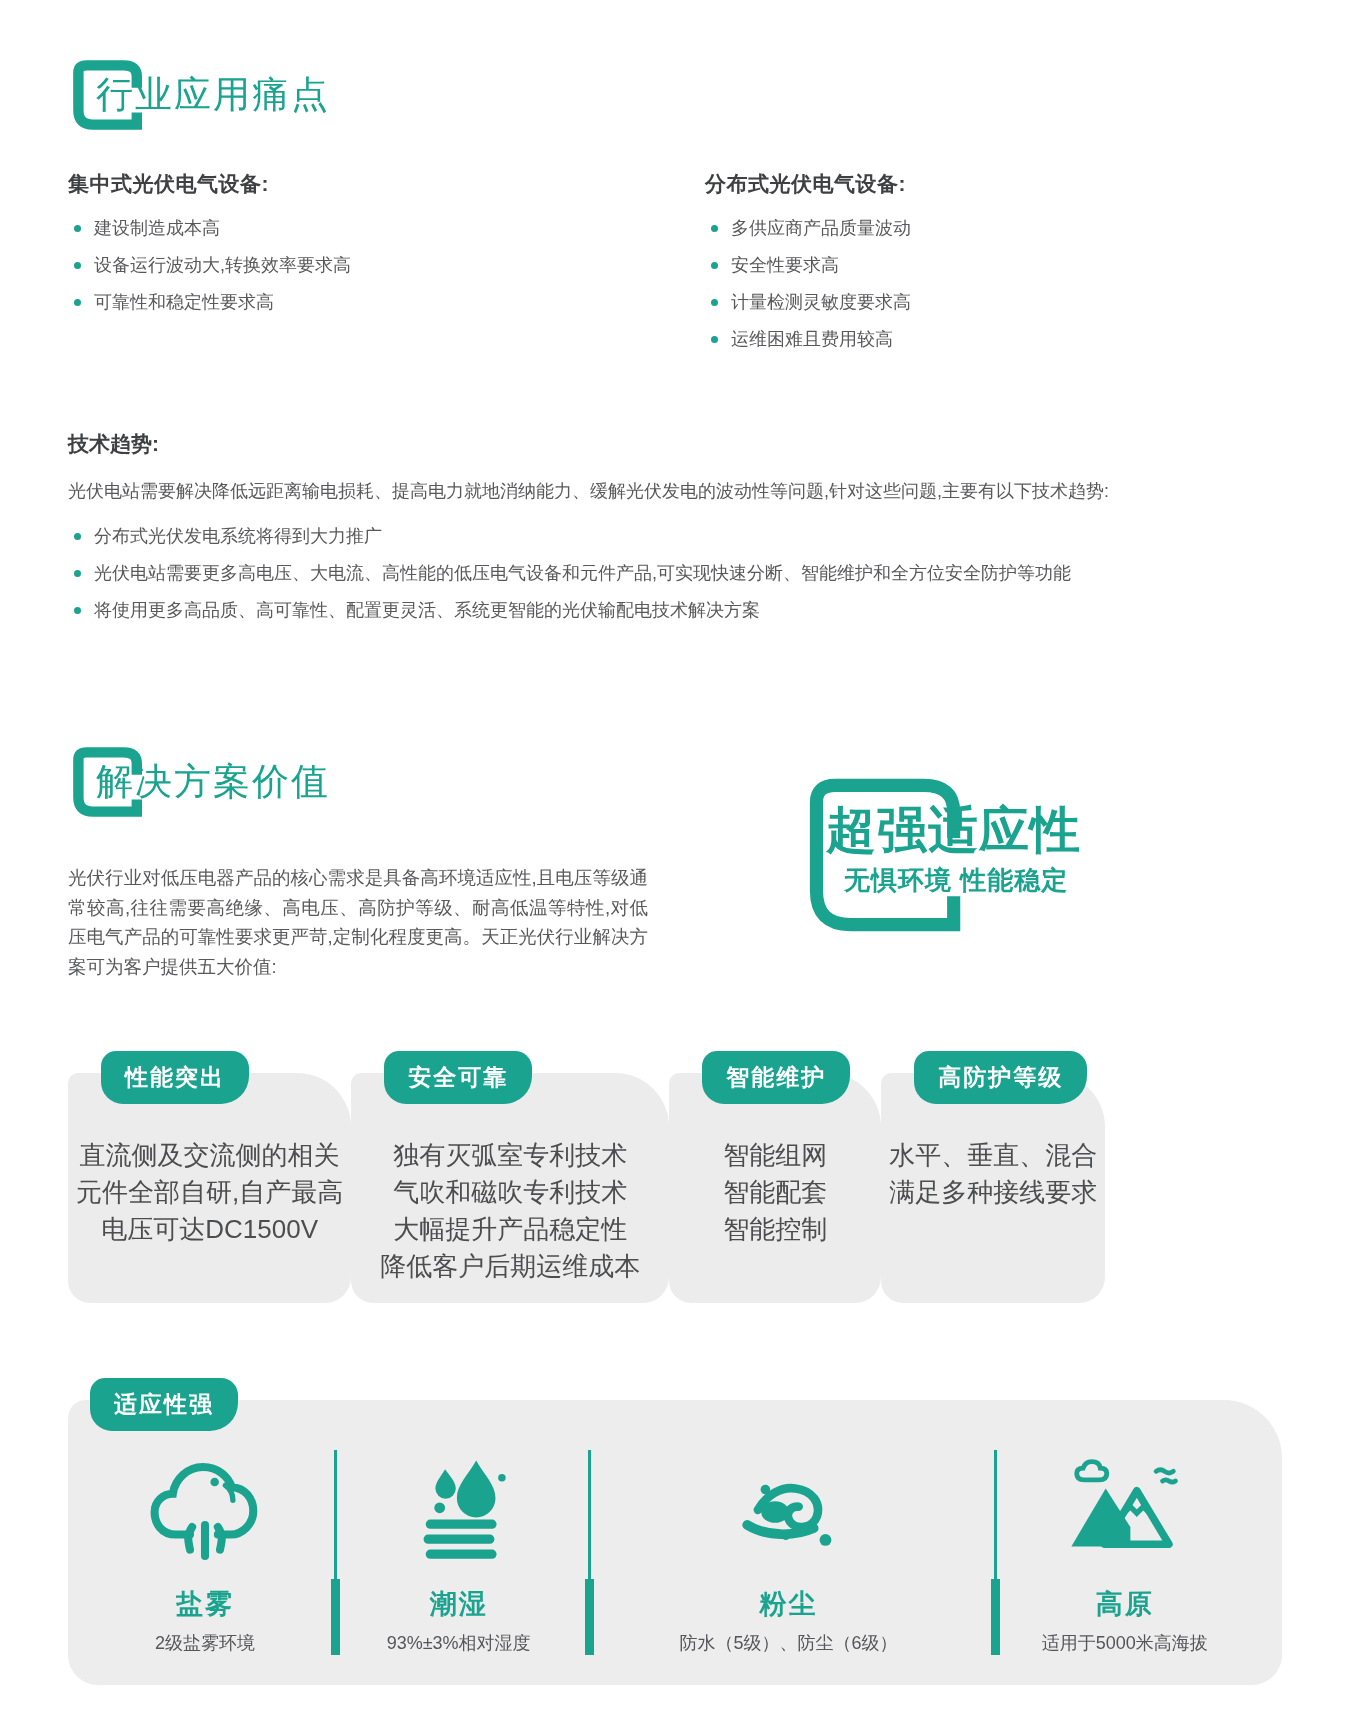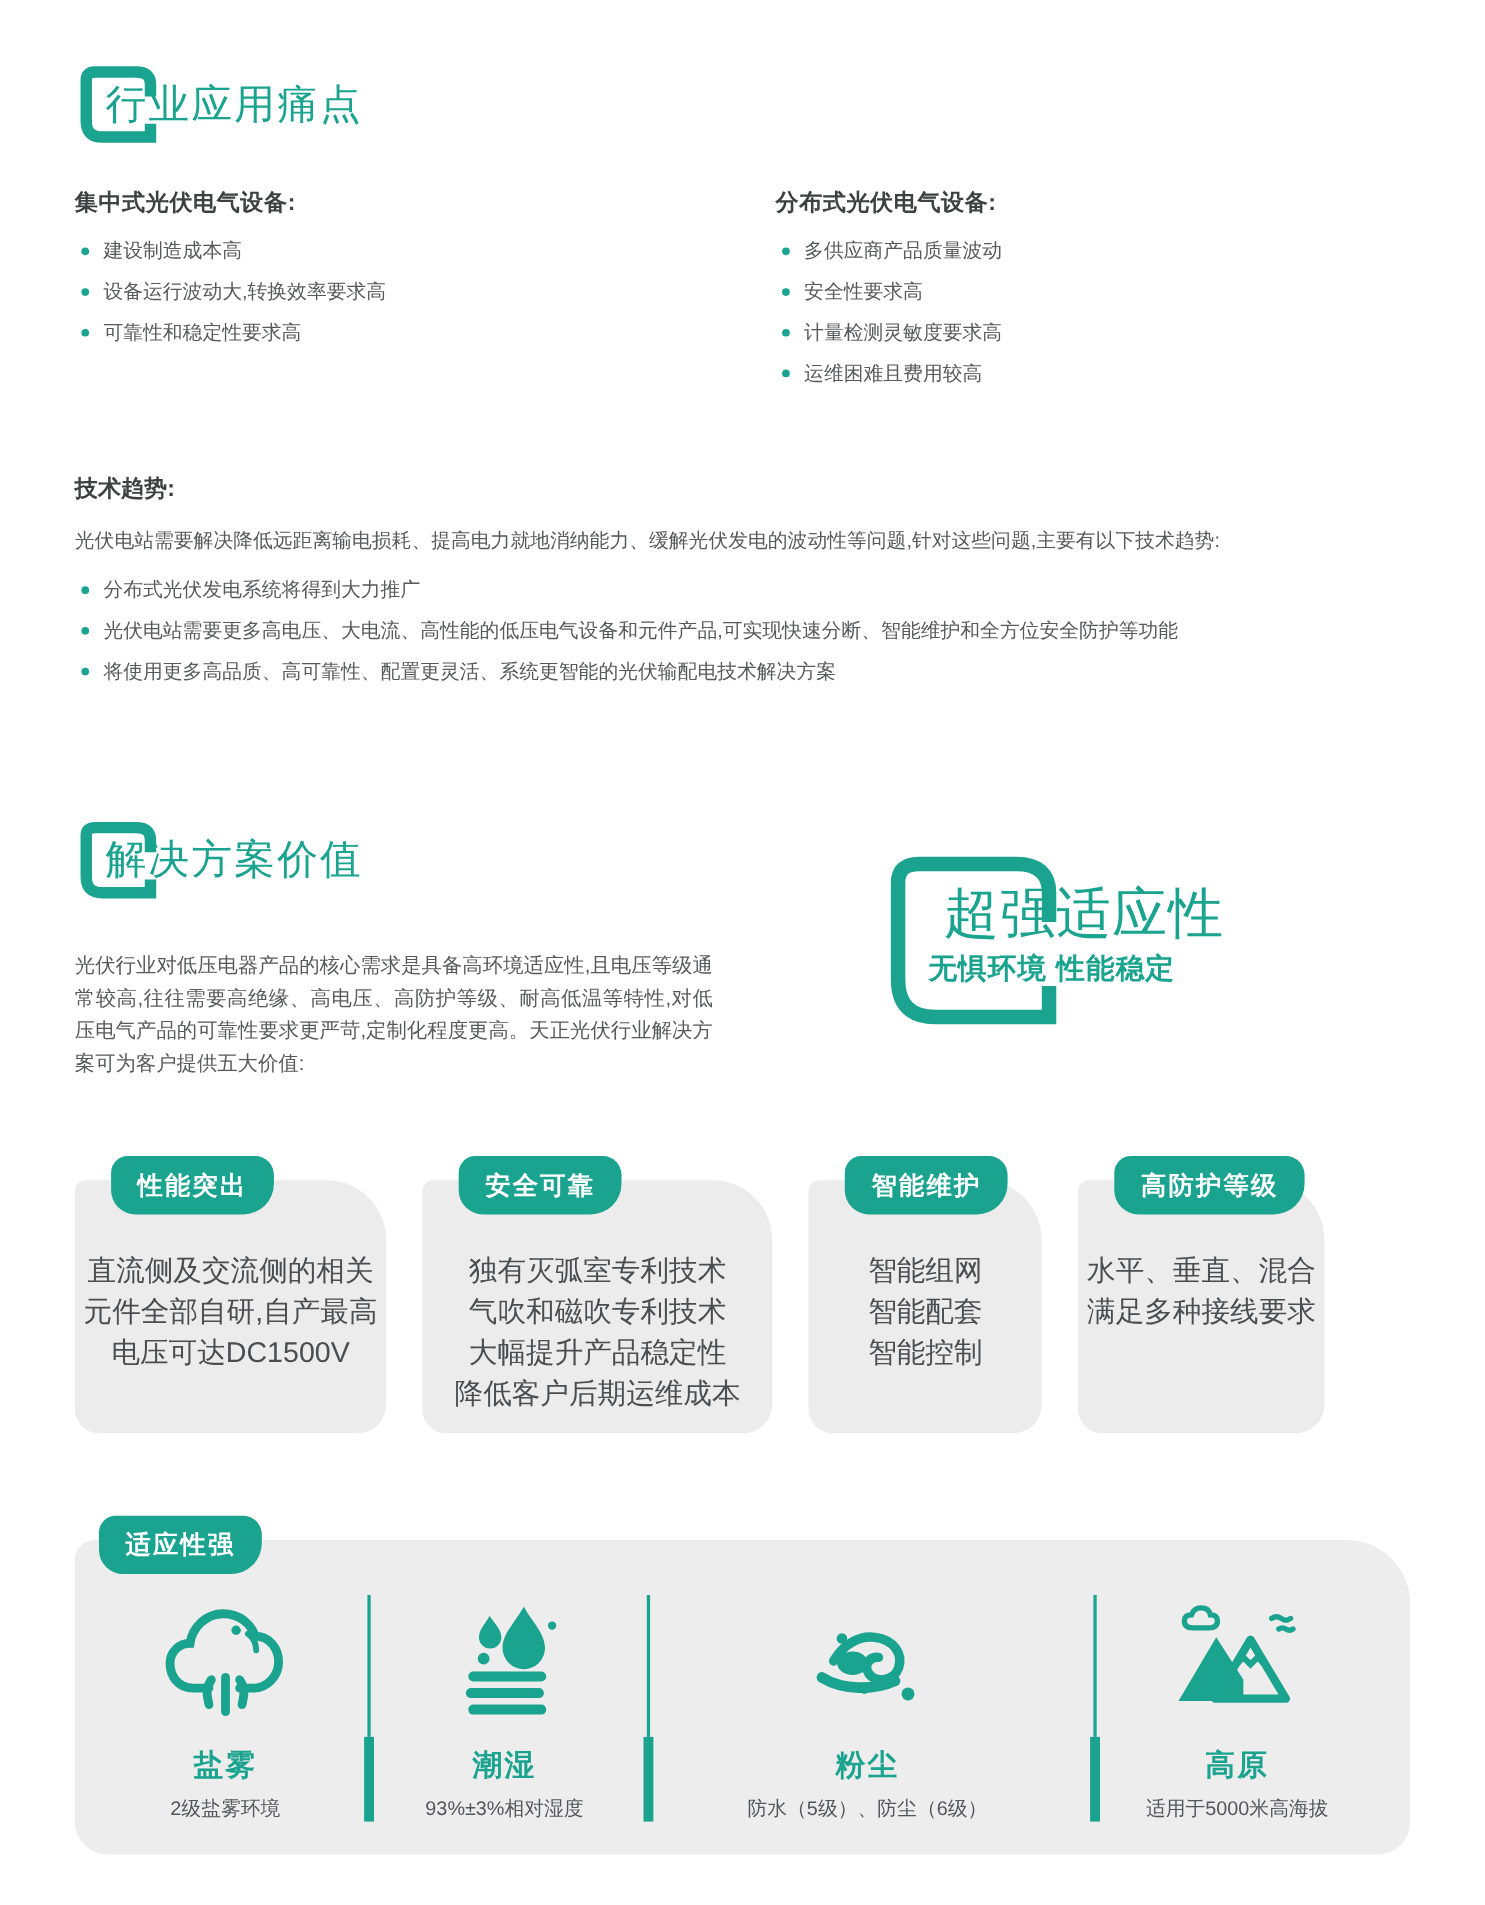--- a/index.html
+++ b/index.html
@@ -55,38 +55,38 @@
   .solution{margin-top:112px;position:relative;}
   .sol-para{
     width:580px;font-size:18.5px;line-height:29.5px;color:var(--body);
     margin-top:40px;text-align:justify;
   }
   .big-badge{position:absolute;left:722px;top:20px;width:430px;height:260px;}
   .big-badge .bb-icon{position:absolute;left:0;top:0;width:192px;height:188px;color:var(--teal);}
   .big-badge .bb-icon svg{width:100%;height:100%;}
   .big-badge .bb-icon svg path{stroke-width:7;}
   .bb-title{
-    position:absolute;left:68px;top:36px;font-size:50px;font-weight:normal;
+    position:absolute;left:36px;top:36px;font-size:50px;font-weight:bold;
     color:var(--teal);white-space:nowrap;letter-spacing:1px;
   }
   .bb-sub{
     position:absolute;left:54px;top:102px;font-size:26px;font-weight:bold;
     color:var(--teal);white-space:nowrap;letter-spacing:1px;
   }
 
   
   .pill{
     display:inline-block;background:var(--teal);color:#fff;
     font-size:23px;font-weight:bold;letter-spacing:2px;
     padding:11px 24px;white-space:nowrap;
     border-radius:15px 17px 28px 22px;
   }
 
   
-  .cards{display:flex;gap:33px;margin-top:92px;align-items:stretch;}
+  .cards{display:flex;margin-top:92px;align-items:stretch;}
   .card{
     background:var(--card-bg);border-radius:10px 54px 26px 22px;
     position:relative;padding:64px 8px 18px;min-height:197px;
   }
   .cards > div:nth-of-type(1){flex:0 0 224px;}
   .cards > div:nth-of-type(2){flex:0 0 318px;}
   .cards > div:nth-of-type(3){flex:0 0 212px;}
   .cards > div:nth-of-type(4){flex:0 0 200px;}
   .card .pill{position:absolute;top:-22px;left:33px;}
   .card-lines{list-style:none;text-align:center;}

